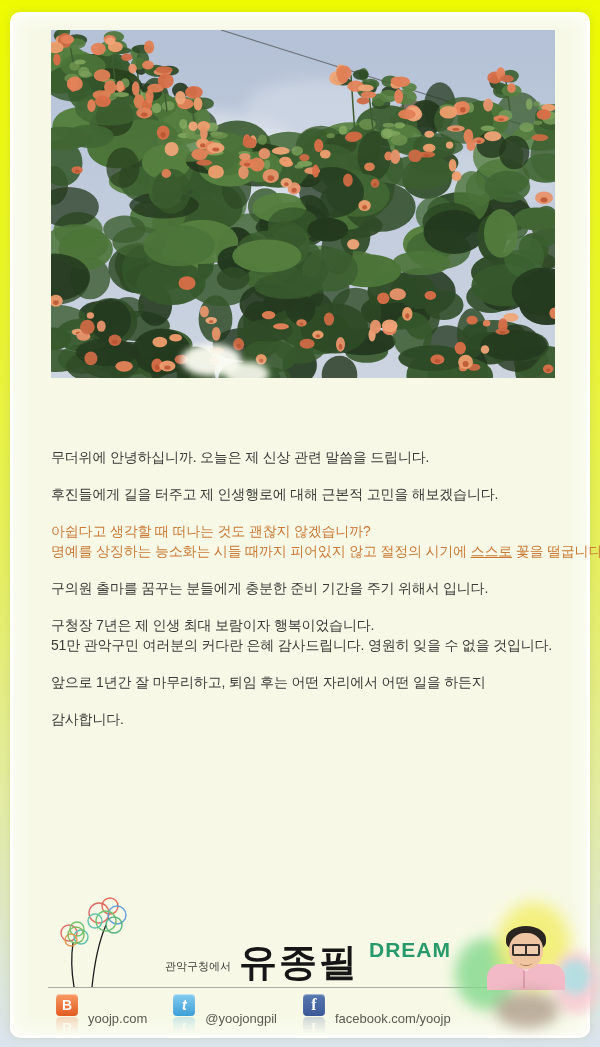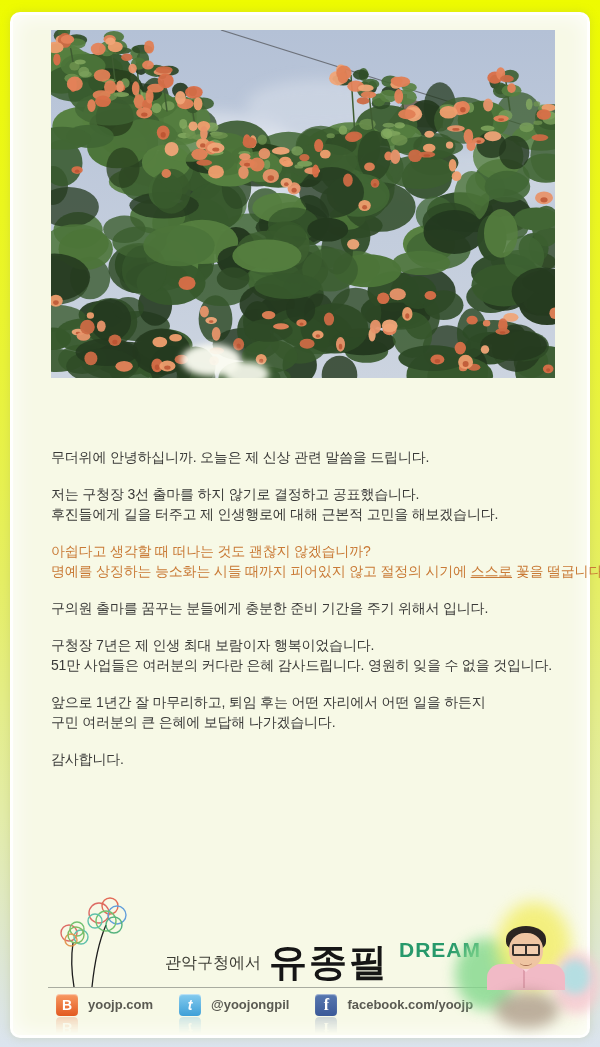--- a/index.html
+++ b/index.html
@@ -18,38 +18,38 @@
   .photo svg{display:block;}
   
   .letter{position:absolute;left:38px;top:432px;width:524px;color:#3a3a38;font-size:14px;letter-spacing:-.2px;}
   .para{margin:0 0 17px 0;}
   .line{line-height:20px;white-space:nowrap;}
   .accent .line, .accent{color:#c97a36;}
   .uline{text-decoration:underline;}
   
   .doodle{position:absolute;left:30px;top:878px;}
   .signature{position:absolute;left:152px;top:923px;display:flex;align-items:flex-end;}
-  .sig-from{font-family:"Liberation Serif","DejaVu Serif",serif;font-size:16px;color:#3c3c34;margin:0 8px 7px 0;}
+  .sig-from{font-family:"Liberation Serif","DejaVu Serif",serif;font-size:11px;color:#3c3c34;margin:0 8px 7px 0;}
   .sig-name{font-size:38px;font-weight:700;color:#161616;letter-spacing:2px;line-height:1;}
   .sig-dream{font-size:21px;font-weight:bold;color:#27996b;letter-spacing:1px;margin:0 0 19px 10px;}
   .divider{position:absolute;left:35px;top:972px;width:510px;height:1px;background:#a9aca0;}
   .social{position:absolute;left:43px;top:979px;display:flex;gap:26px;align-items:flex-start;}
   .social-item{display:flex;gap:10px;align-items:center;cursor:pointer;}
   .sicon-wrap{display:flex;flex-direction:column;align-items:center;width:22px;}
   .sicon{width:22px;height:22px;border-radius:4px;color:#fff;display:flex;align-items:center;justify-content:center;
          font-weight:bold;font-size:14px;box-shadow:inset 0 1px 1px rgba(255,255,255,.5);}
   .sicon.blog{background:linear-gradient(180deg,#f89a63 0%,#e25a20 100%);}
   .sicon.tw{background:linear-gradient(180deg,#86ccef 0%,#3d9fd7 100%);font-style:italic;}
   .sicon.fb{background:linear-gradient(180deg,#5878b0 0%,#3b5998 100%);font-family:"Liberation Serif",serif;font-size:16px;}
   .sicon.reflect{transform:scaleY(-1);opacity:.28;filter:blur(.6px);margin-top:1px;
     -webkit-mask-image:linear-gradient(to top,rgba(0,0,0,.8),transparent 75%);
     mask-image:linear-gradient(to top,rgba(0,0,0,.8),transparent 75%);}
   .slabel{font-size:13px;color:#5a5a52;margin-top:-14px;}
   .social-item{align-items:flex-start;}
-  .slabel{margin-top:3px;font-weight:bold;}
+  .slabel{margin-top:17px;}
   
   .portrait{position:absolute;left:440px;top:885px;width:145px;height:150px;}
   .blob{position:absolute;border-radius:50%;}
   .blob.green{left:2px;top:38px;width:62px;height:72px;background:#82d88c;filter:blur(7px);opacity:.8;}
   .blob.yellow{left:44px;top:2px;width:74px;height:88px;background:#f3ee6d;filter:blur(8px);opacity:.85;}
   .blob.pink{right:-2px;top:52px;width:48px;height:62px;background:#f6cbd2;filter:blur(6px);opacity:.9;}
   .blob.teal{right:8px;top:60px;width:30px;height:34px;background:#aee0e4;filter:blur(4px);opacity:.9;}
   .person{position:absolute;left:0;top:0;width:100%;height:100%;}
   .hair{position:absolute;left:53px;top:26px;width:40px;height:26px;background:#2b2522;border-radius:50% 50% 40% 40%;}
   .face{position:absolute;left:56px;top:33px;width:34px;height:36px;background:#efc5a2;border-radius:46% 46% 50% 50%;}
@@ -677,37 +677,35 @@
         <ellipse cx="196" cy="344" rx="22" ry="12" fill="#fbfcf1" opacity="0.9"></ellipse>
       </g>
     </svg>
   </div>
 
   <div class="letter">
     <div class="para">
       <div class="line">무더위에 안녕하십니까. 오늘은 제 신상 관련 말씀을 드립니다.</div>
     </div>
     <div class="para">
-      <div class="line">저는 구청장 3선 출마를 하지 않기로 결정하고 공표했습니다.</div>
       <div class="line">후진들에게 길을 터주고 제 인생행로에 대해 근본적 고민을 해보겠습니다.</div>
     </div>
     <div class="para accent">
       <div class="line">아쉽다고 생각할 때 떠나는 것도 괜찮지 않겠습니까?</div>
       <div class="line"><span>명예를 상징하는 능소화는 시들 때까지 피어있지 않고 절정의 시기에 </span><span class="uline">스스로</span><span> 꽃을 떨굽니다.</span></div>
     </div>
     <div class="para">
       <div class="line">구의원 출마를 꿈꾸는 분들에게 충분한 준비 기간을 주기 위해서 입니다.</div>
     </div>
     <div class="para">
       <div class="line">구청장 7년은 제 인생 최대 보람이자 행복이었습니다.</div>
-      <div class="line">51만 사업들은 여러분의 커다란 은혜 감사드립니다. 영원히 잊을 수 없을 것입니다.</div>
+      <div class="line">51만 관악구민 여러분의 커다란 은혜 감사드립니다. 영원히 잊을 수 없을 것입니다.</div>
     </div>
     <div class="para">
       <div class="line">앞으로 1년간 잘 마무리하고, 퇴임 후는 어떤 자리에서 어떤 일을 하든지</div>
-      <div class="line">구민 여러분의 큰 은혜에 보답해 나가겠습니다.</div>
     </div>
     <div class="para">
       <div class="line">감사합니다.</div>
     </div>
   </div>
 
   <svg class="doodle" width="105" height="96" viewBox="0 0 105 96">
     <path d="M31,94 Q27,70 30,50" stroke="#1d1d1d" stroke-width="1.3" fill="none"></path>
     <path d="M49,94 Q53,55 63,32" stroke="#1d1d1d" stroke-width="1.3" fill="none"></path>
     <g fill="none" stroke-width="1.4" opacity="0.85">

